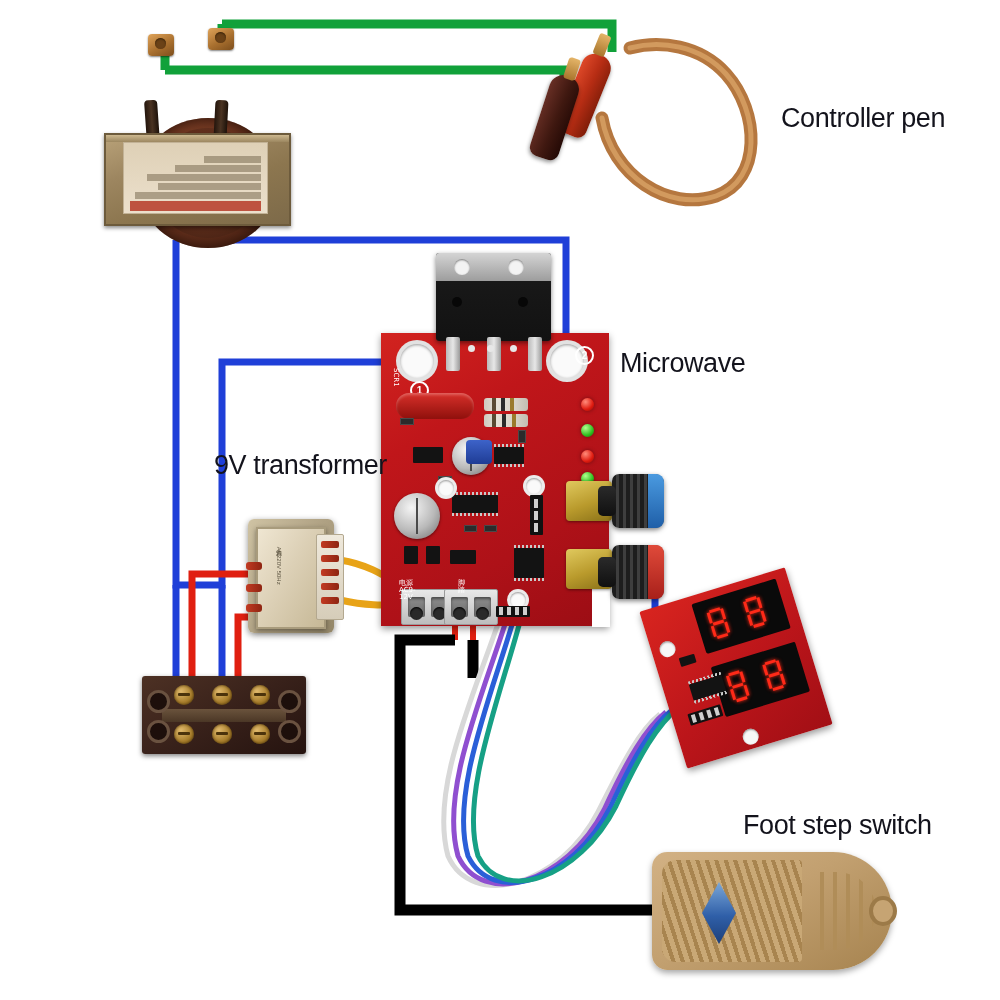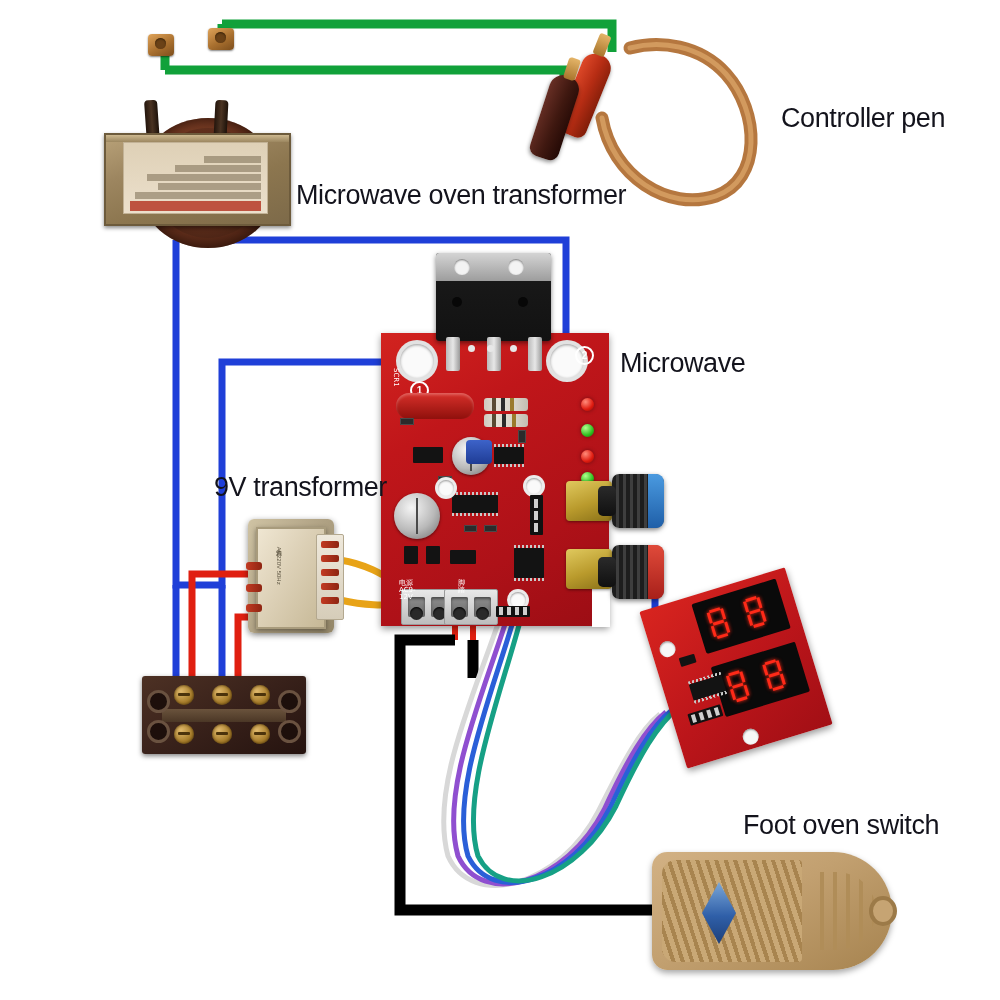--- a/index.html
+++ b/index.html
@@ -439,18 +439,17 @@
 
   <div class="part pedal">
     <div class="body"></div>
     <div class="tread"></div>
     <div class="fins"></div>
     <div class="diamond"></div>
     <div class="hinge"></div>
   </div>
 
   <div class="label" style="left:781px;top:105px;">Controller pen</div>
-  <div class="label" style="left:296px;top:182px;">Microwave oven transformer</div>
   <div class="label" style="left:620px;top:350px;">Microwave</div>
-  <div class="label" style="left:214px;top:474px;">9V transformer</div>
-  <div class="label" style="left:743px;top:812px;">Foot oven switch</div>
+  <div class="label" style="left:214px;top:452px;">9V transformer</div>
+  <div class="label" style="left:743px;top:812px;">Foot step switch</div>
 
 </div>
 
 </body></html>

